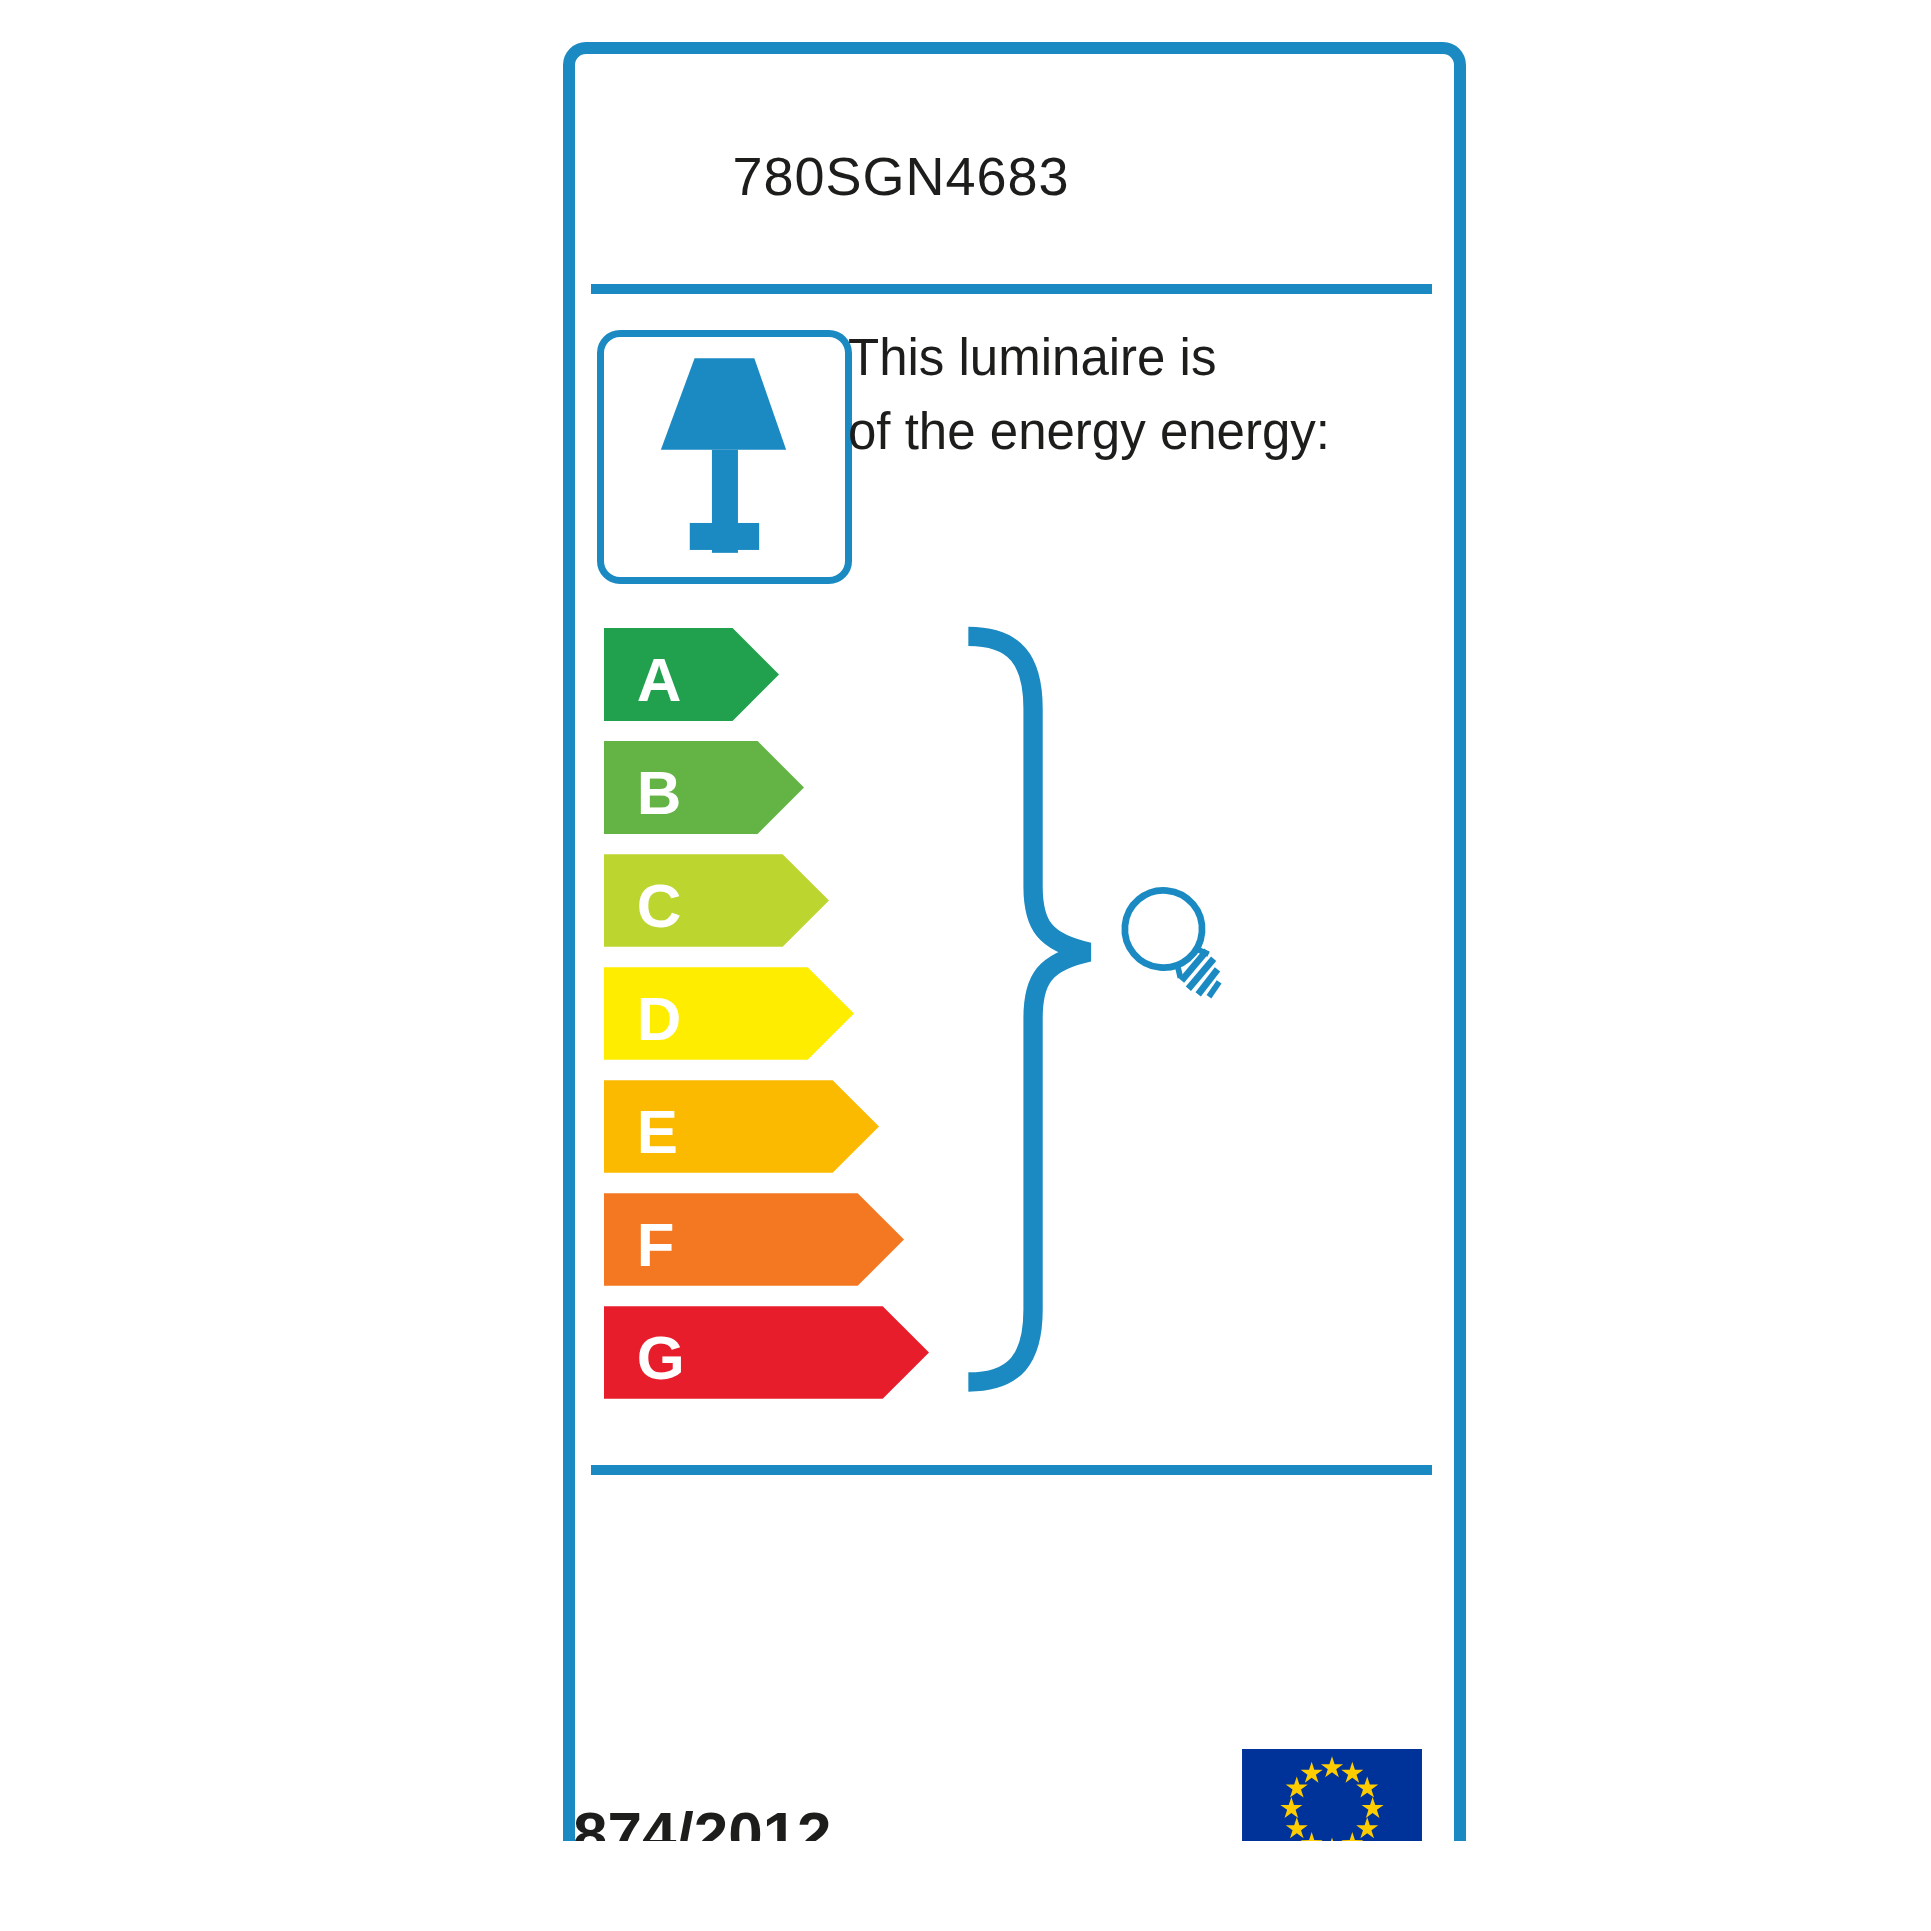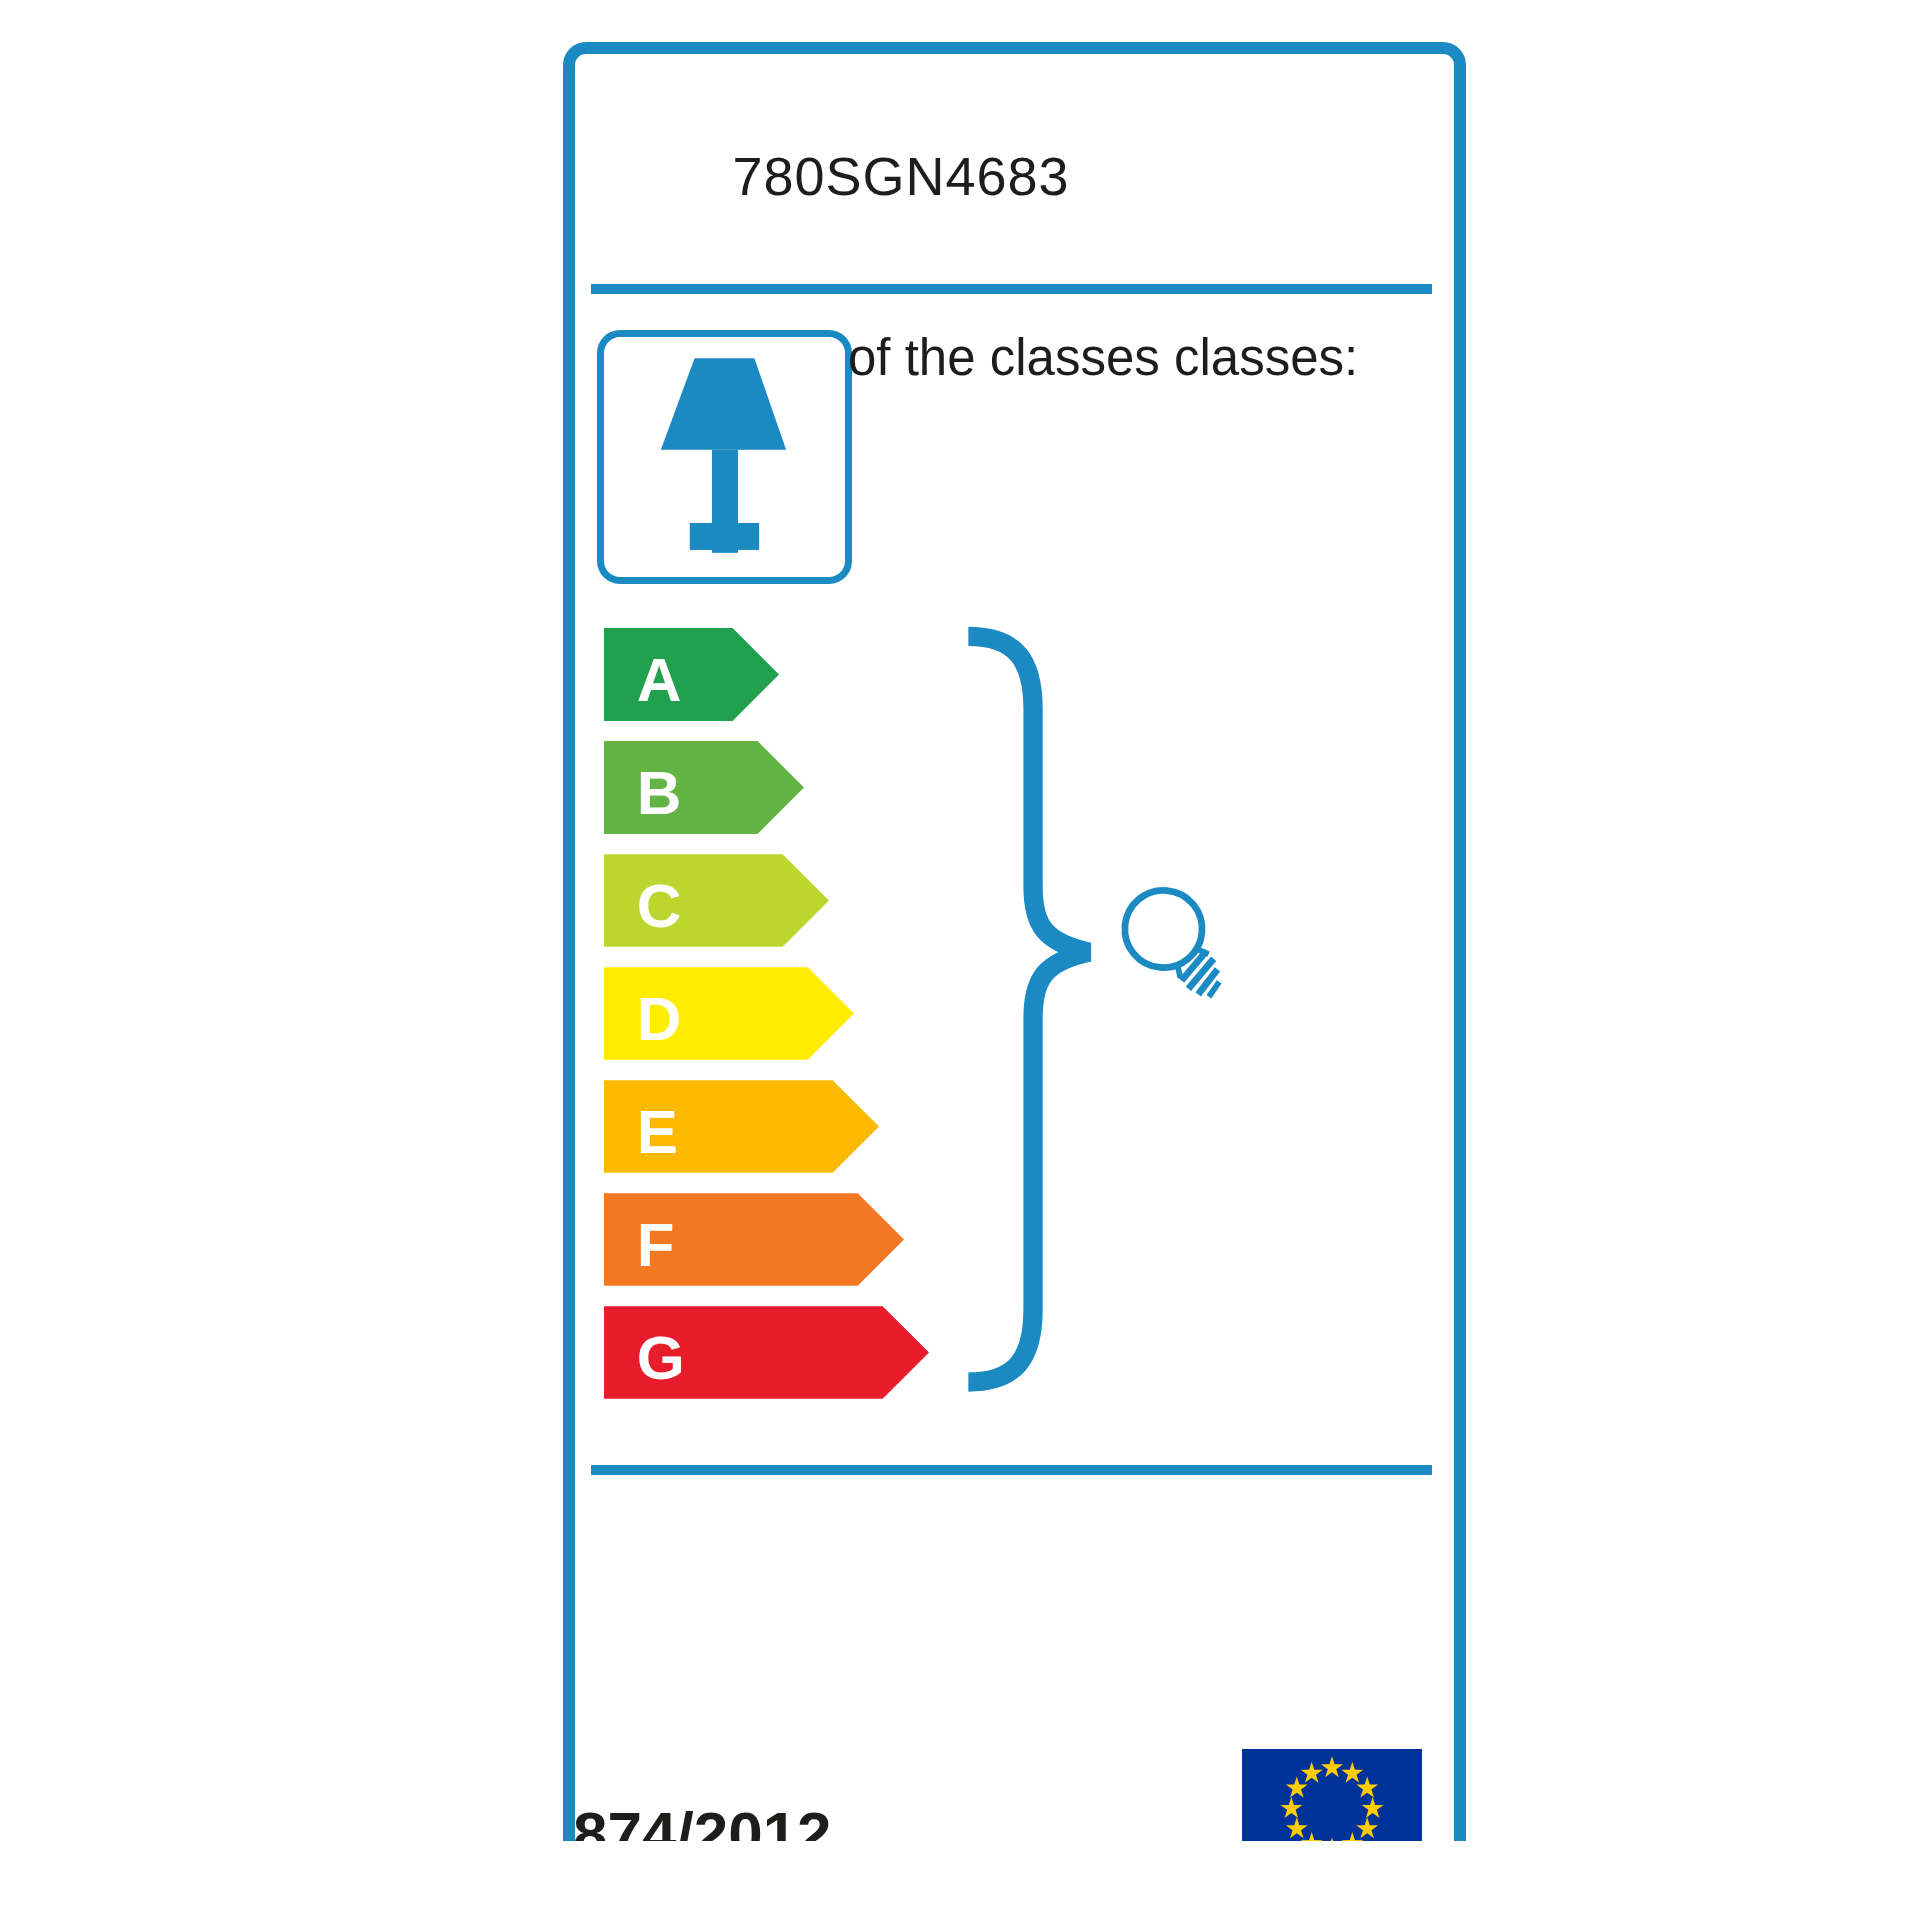--- a/index.html
+++ b/index.html
@@ -50,21 +50,22 @@
 
   <div class="lamp-box">
     <svg width="239" height="238" viewBox="0 0 248 247">
       <polygon points="94,22 156,22 189,117 59,117" fill="#1b8ac2"></polygon>
       <rect x="112" y="117" width="27" height="107" fill="#1b8ac2"></rect>
       <rect x="89" y="193" width="72" height="28" fill="#1b8ac2"></rect>
     </svg>
   </div>
 
   <div class="intro-text">
-    <div>of the classes classes:</div>
+    <div>This luminaire is</div>
+    <div>of the energy energy:</div>
   </div>
 
   <div class="arrows">
     <svg class="arrow" width="175" height="93" viewBox="0 0 181 96">
       <polygon points="0,0 133,0 181,48 133,96 0,96" fill="#21a04d"></polygon>
       <text x="34" y="75">A</text>
     </svg>
     <svg class="arrow" width="200" height="93" viewBox="0 0 207 96">
       <polygon points="0,0 159,0 207,48 159,96 0,96" fill="#64b445"></polygon>
       <text x="34" y="75">B</text>

